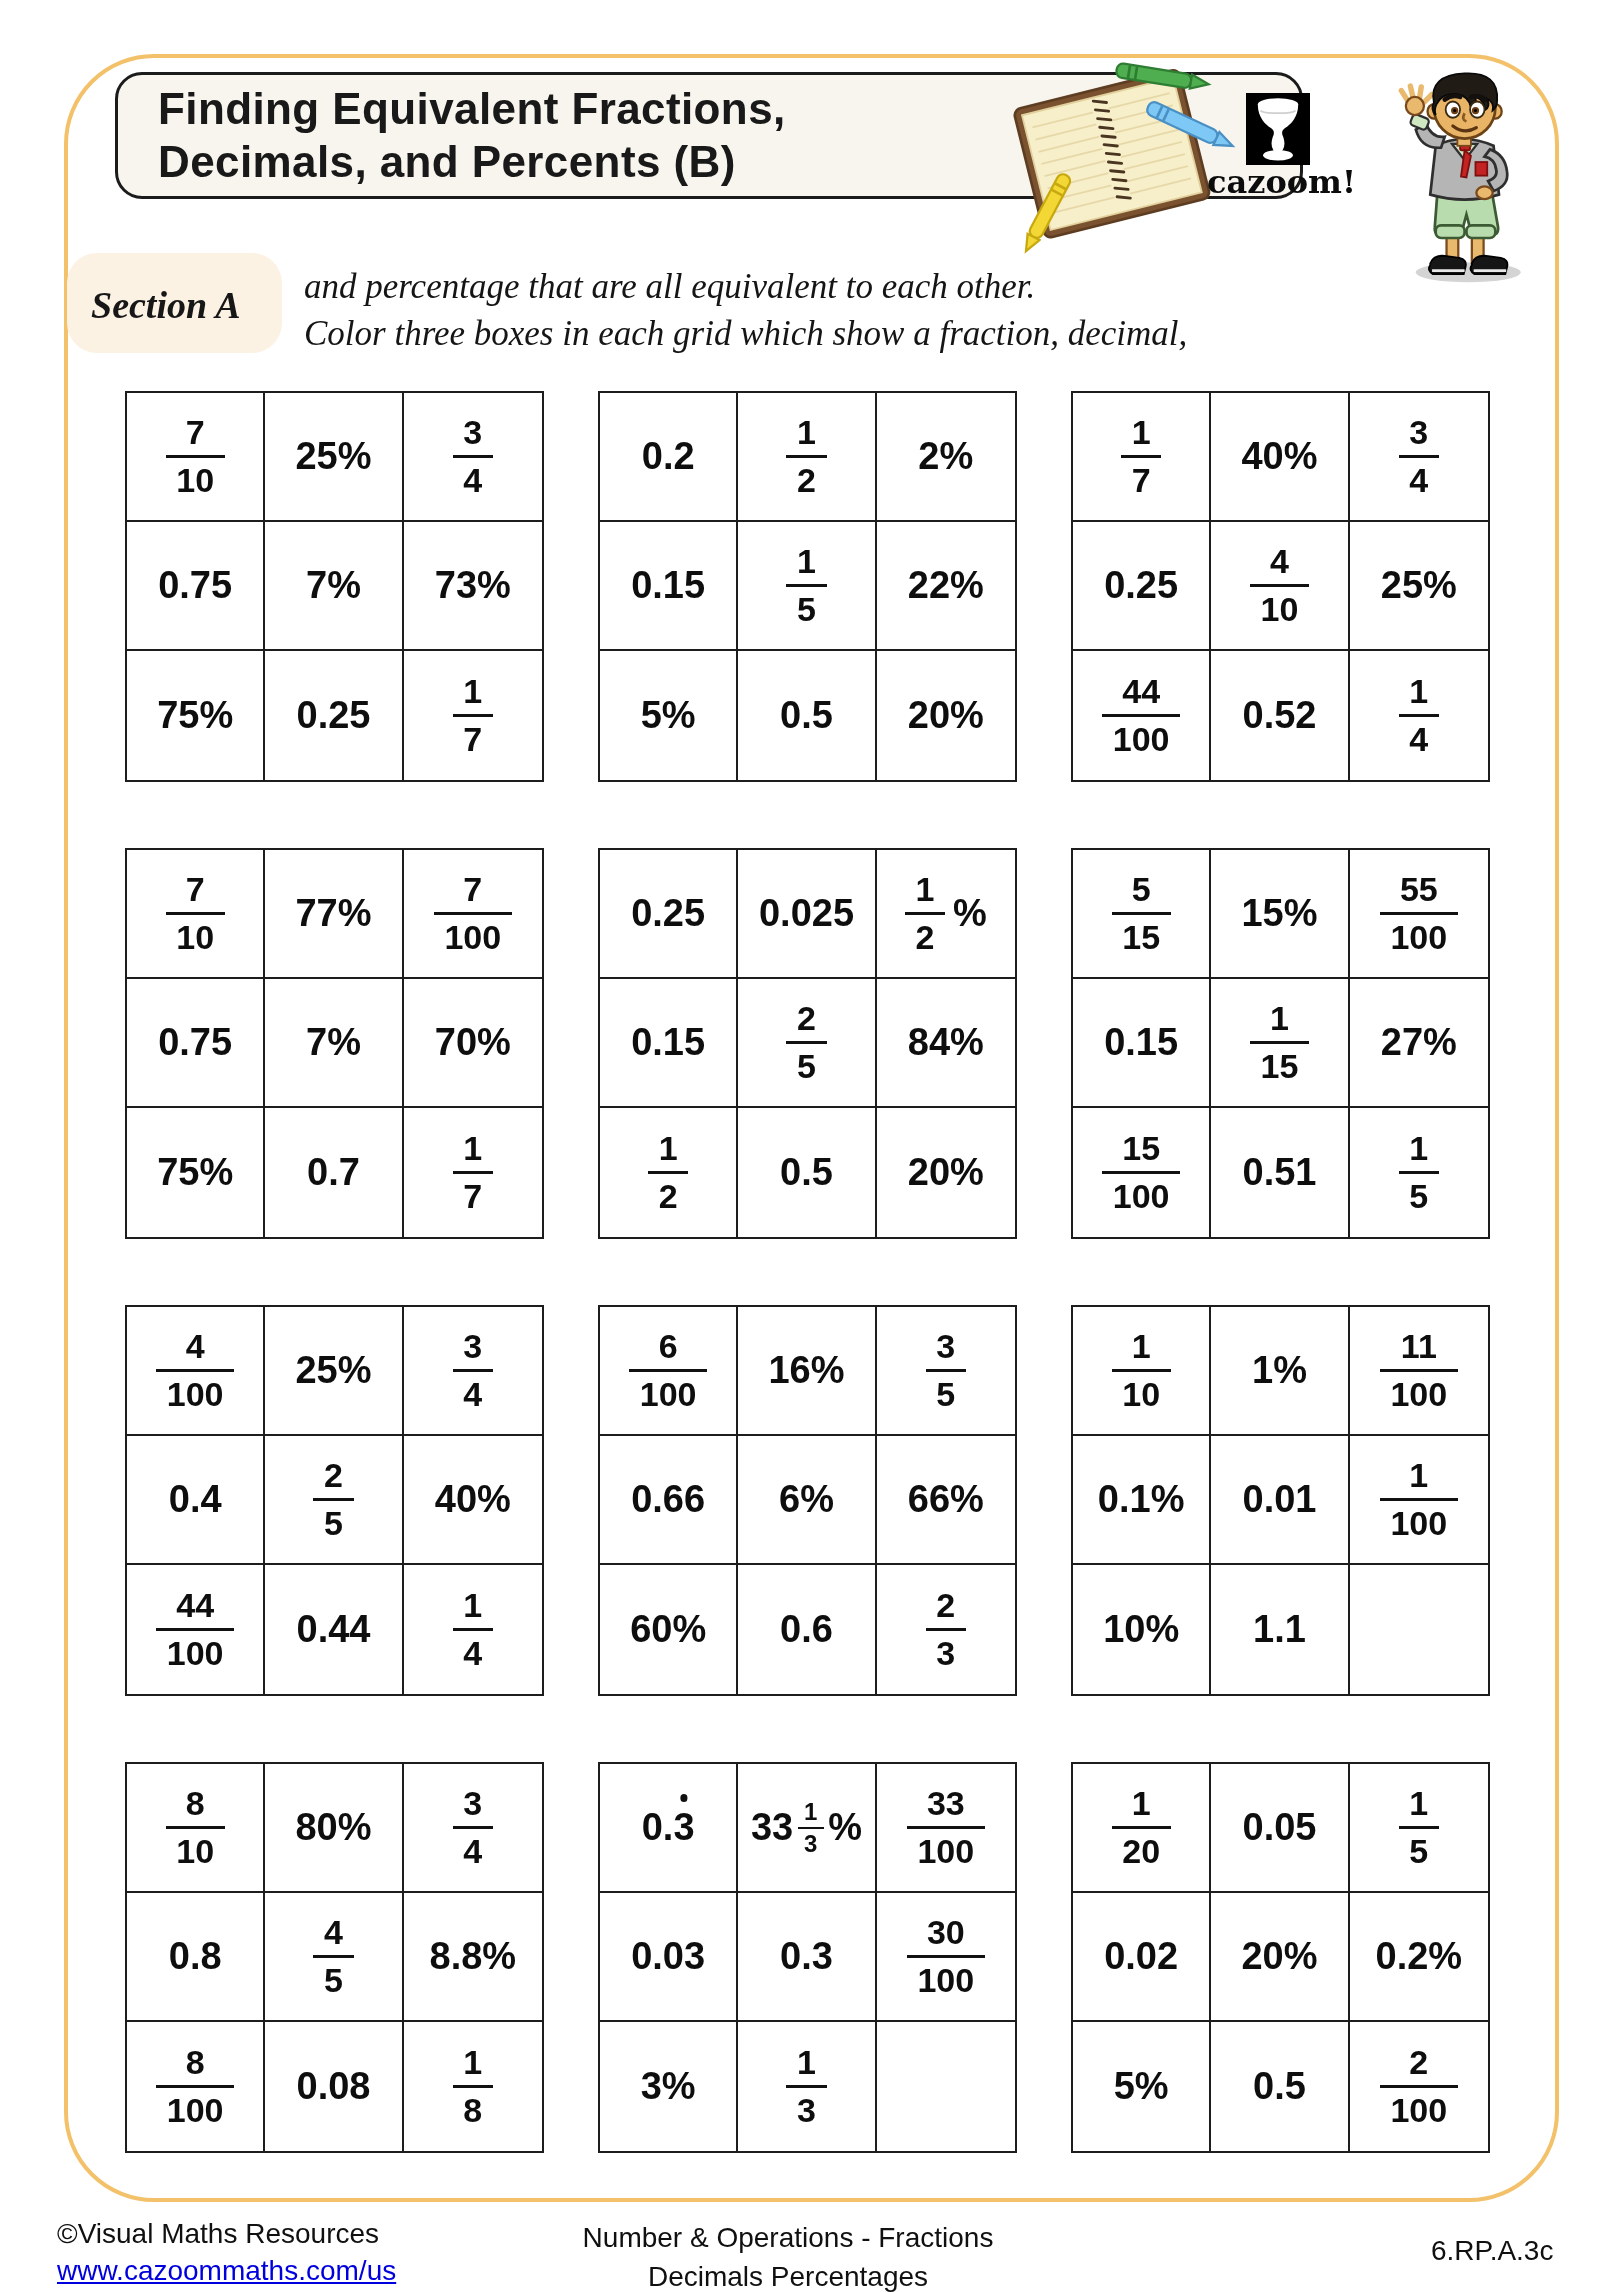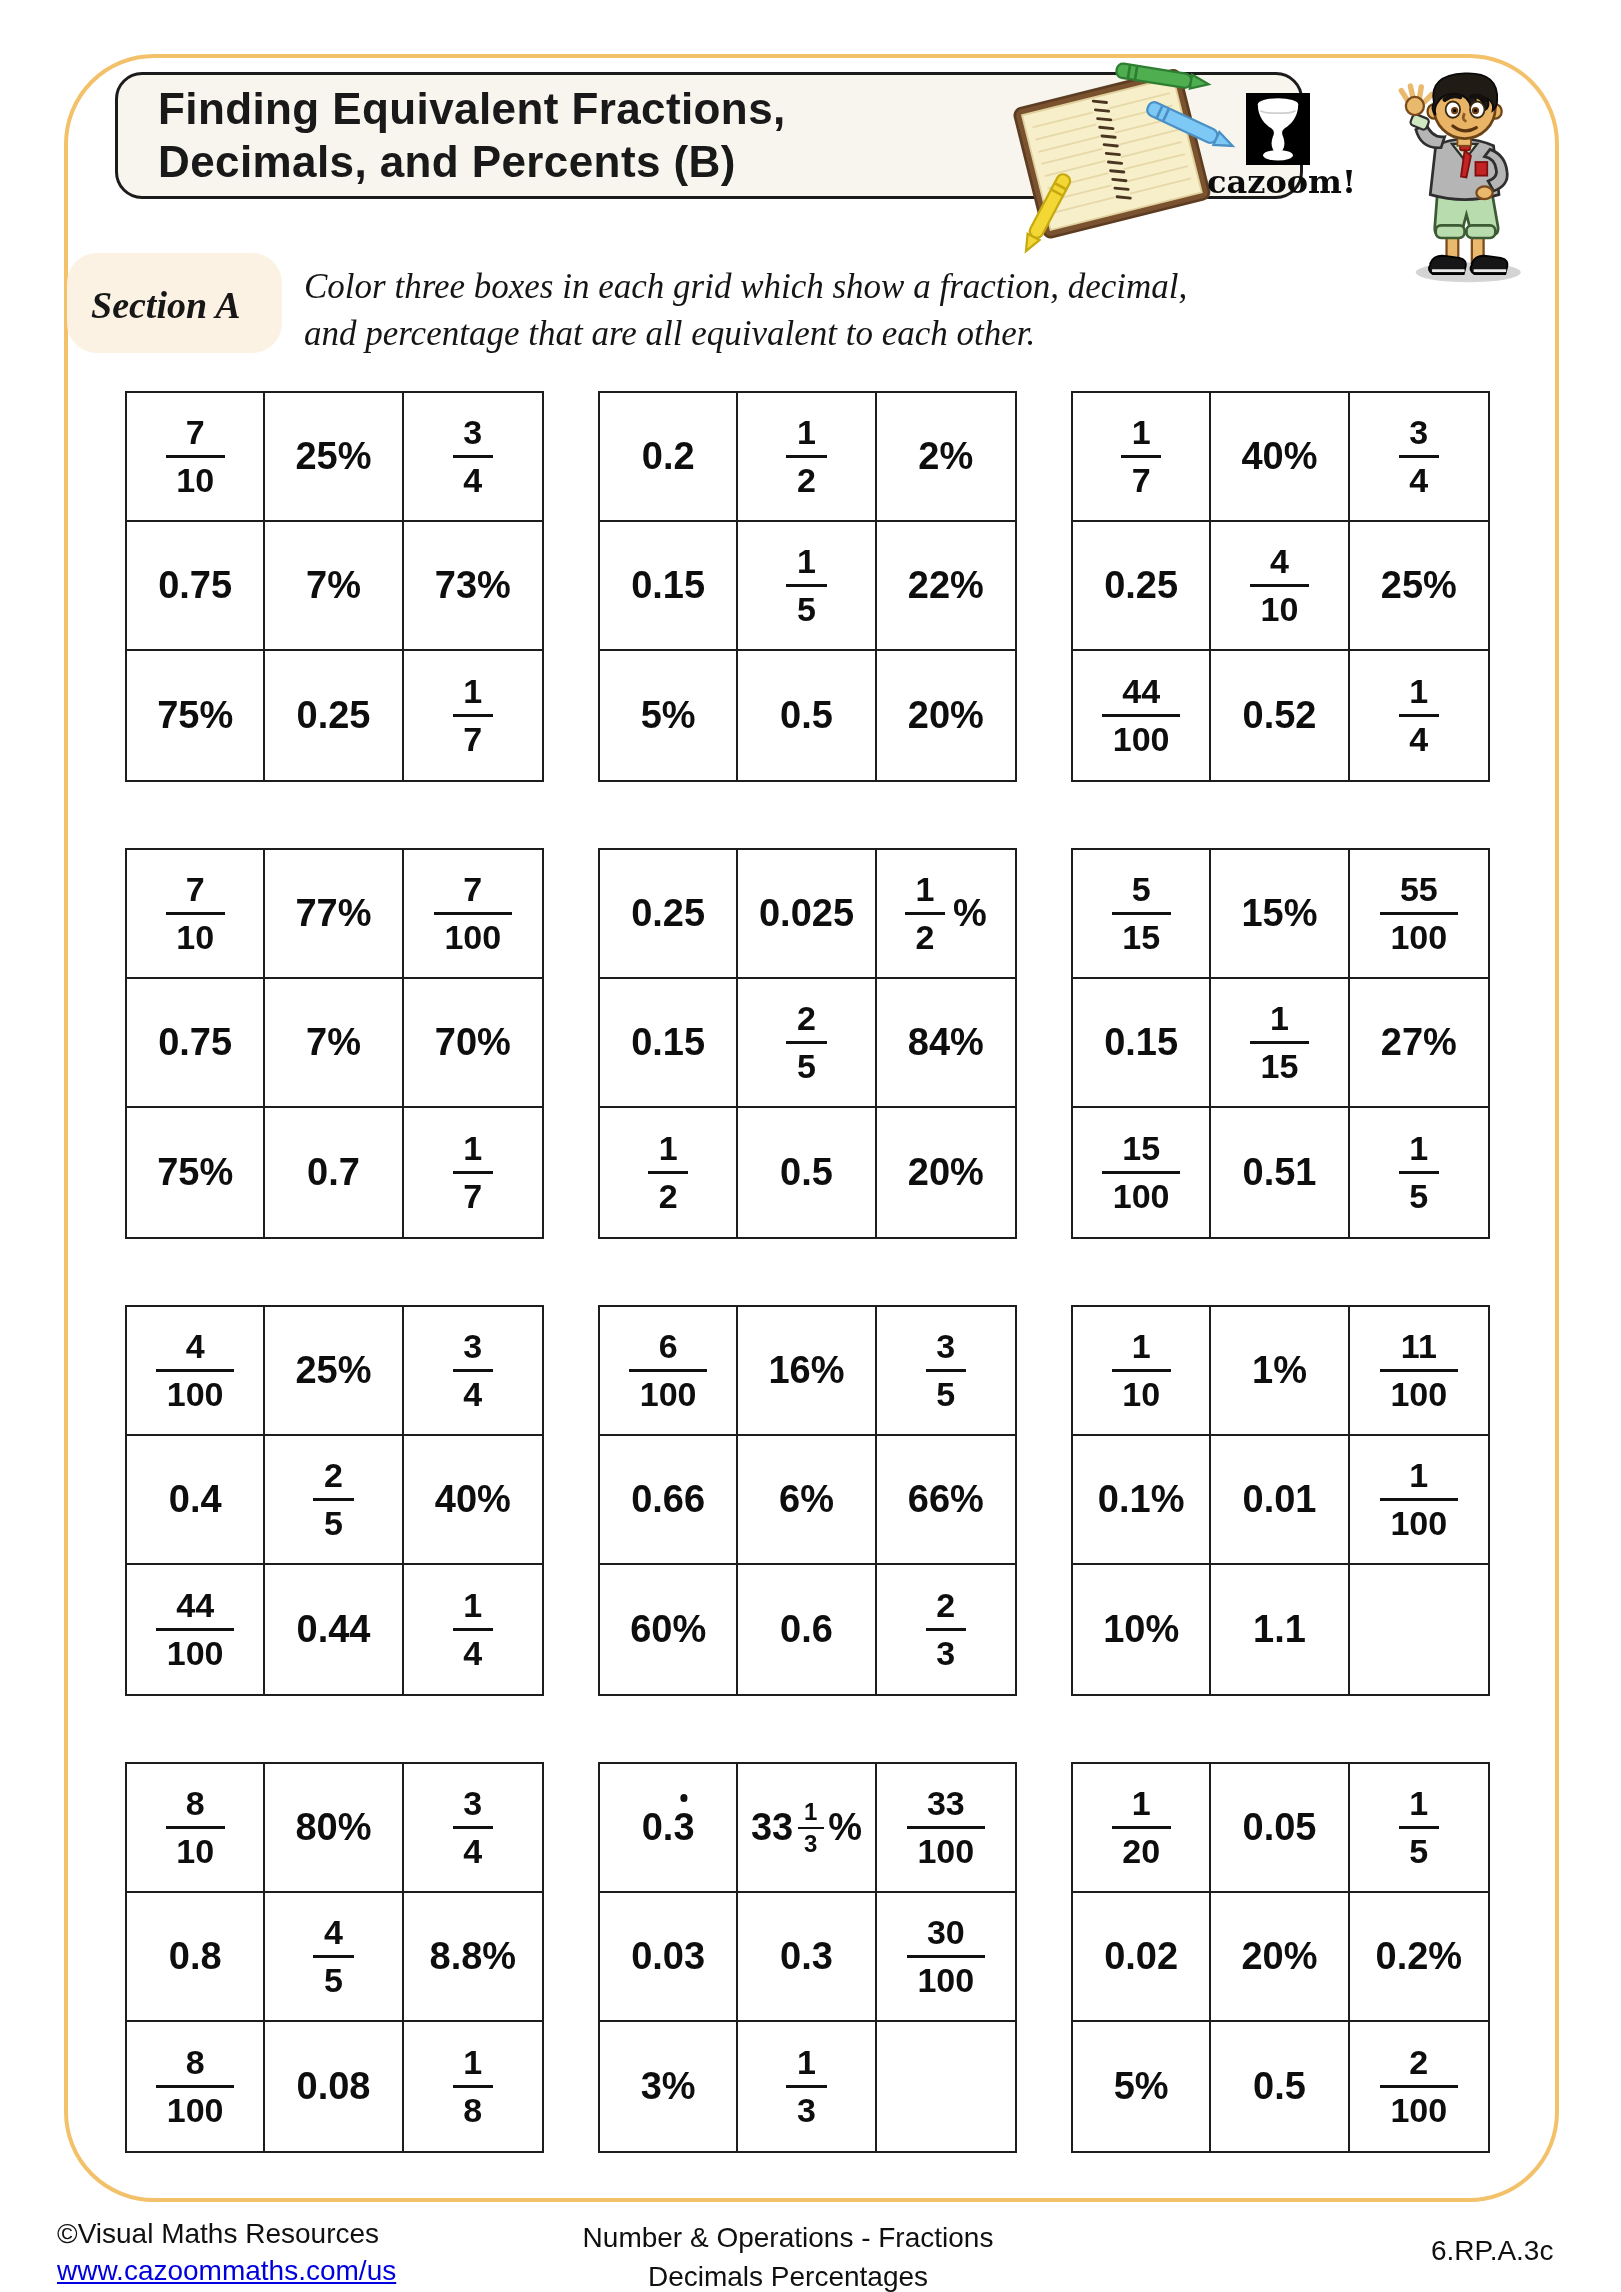--- a/index.html
+++ b/index.html
@@ -146,22 +146,22 @@
     <circle cx="73" cy="57" r="1.7" fill="#000"></circle>
       <circle cx="96" cy="57" r="1.7" fill="#000"></circle>
     <path d="M84 60q-4 7 2 9" stroke="#8a5a22" stroke-width="3" fill="none"></path>
     <path d="M71 74q13 10 26 2" stroke="#5a3310" stroke-width="3.5" fill="none" stroke-linecap="round"></path>
   </svg>
 </div>
 
 <div class="section-bg"></div>
 <div class="section-label">Section A</div>
 <div class="instruction">
+  <div>and percentage that are all equivalent to each other.</div>
   <div>Color three boxes in each grid which show a fraction, decimal,</div>
-  <div>and percentage that are all equivalent to each other.</div>
 </div>
 
 <div id="grids-layer">
     <div class="grid" style="left: 125px; top: 391px;">
       <div class="cell">
         <span class="frac">
           <span class="fn">7</span>
           <span class="fd">10</span>
         </span>
       </div>

